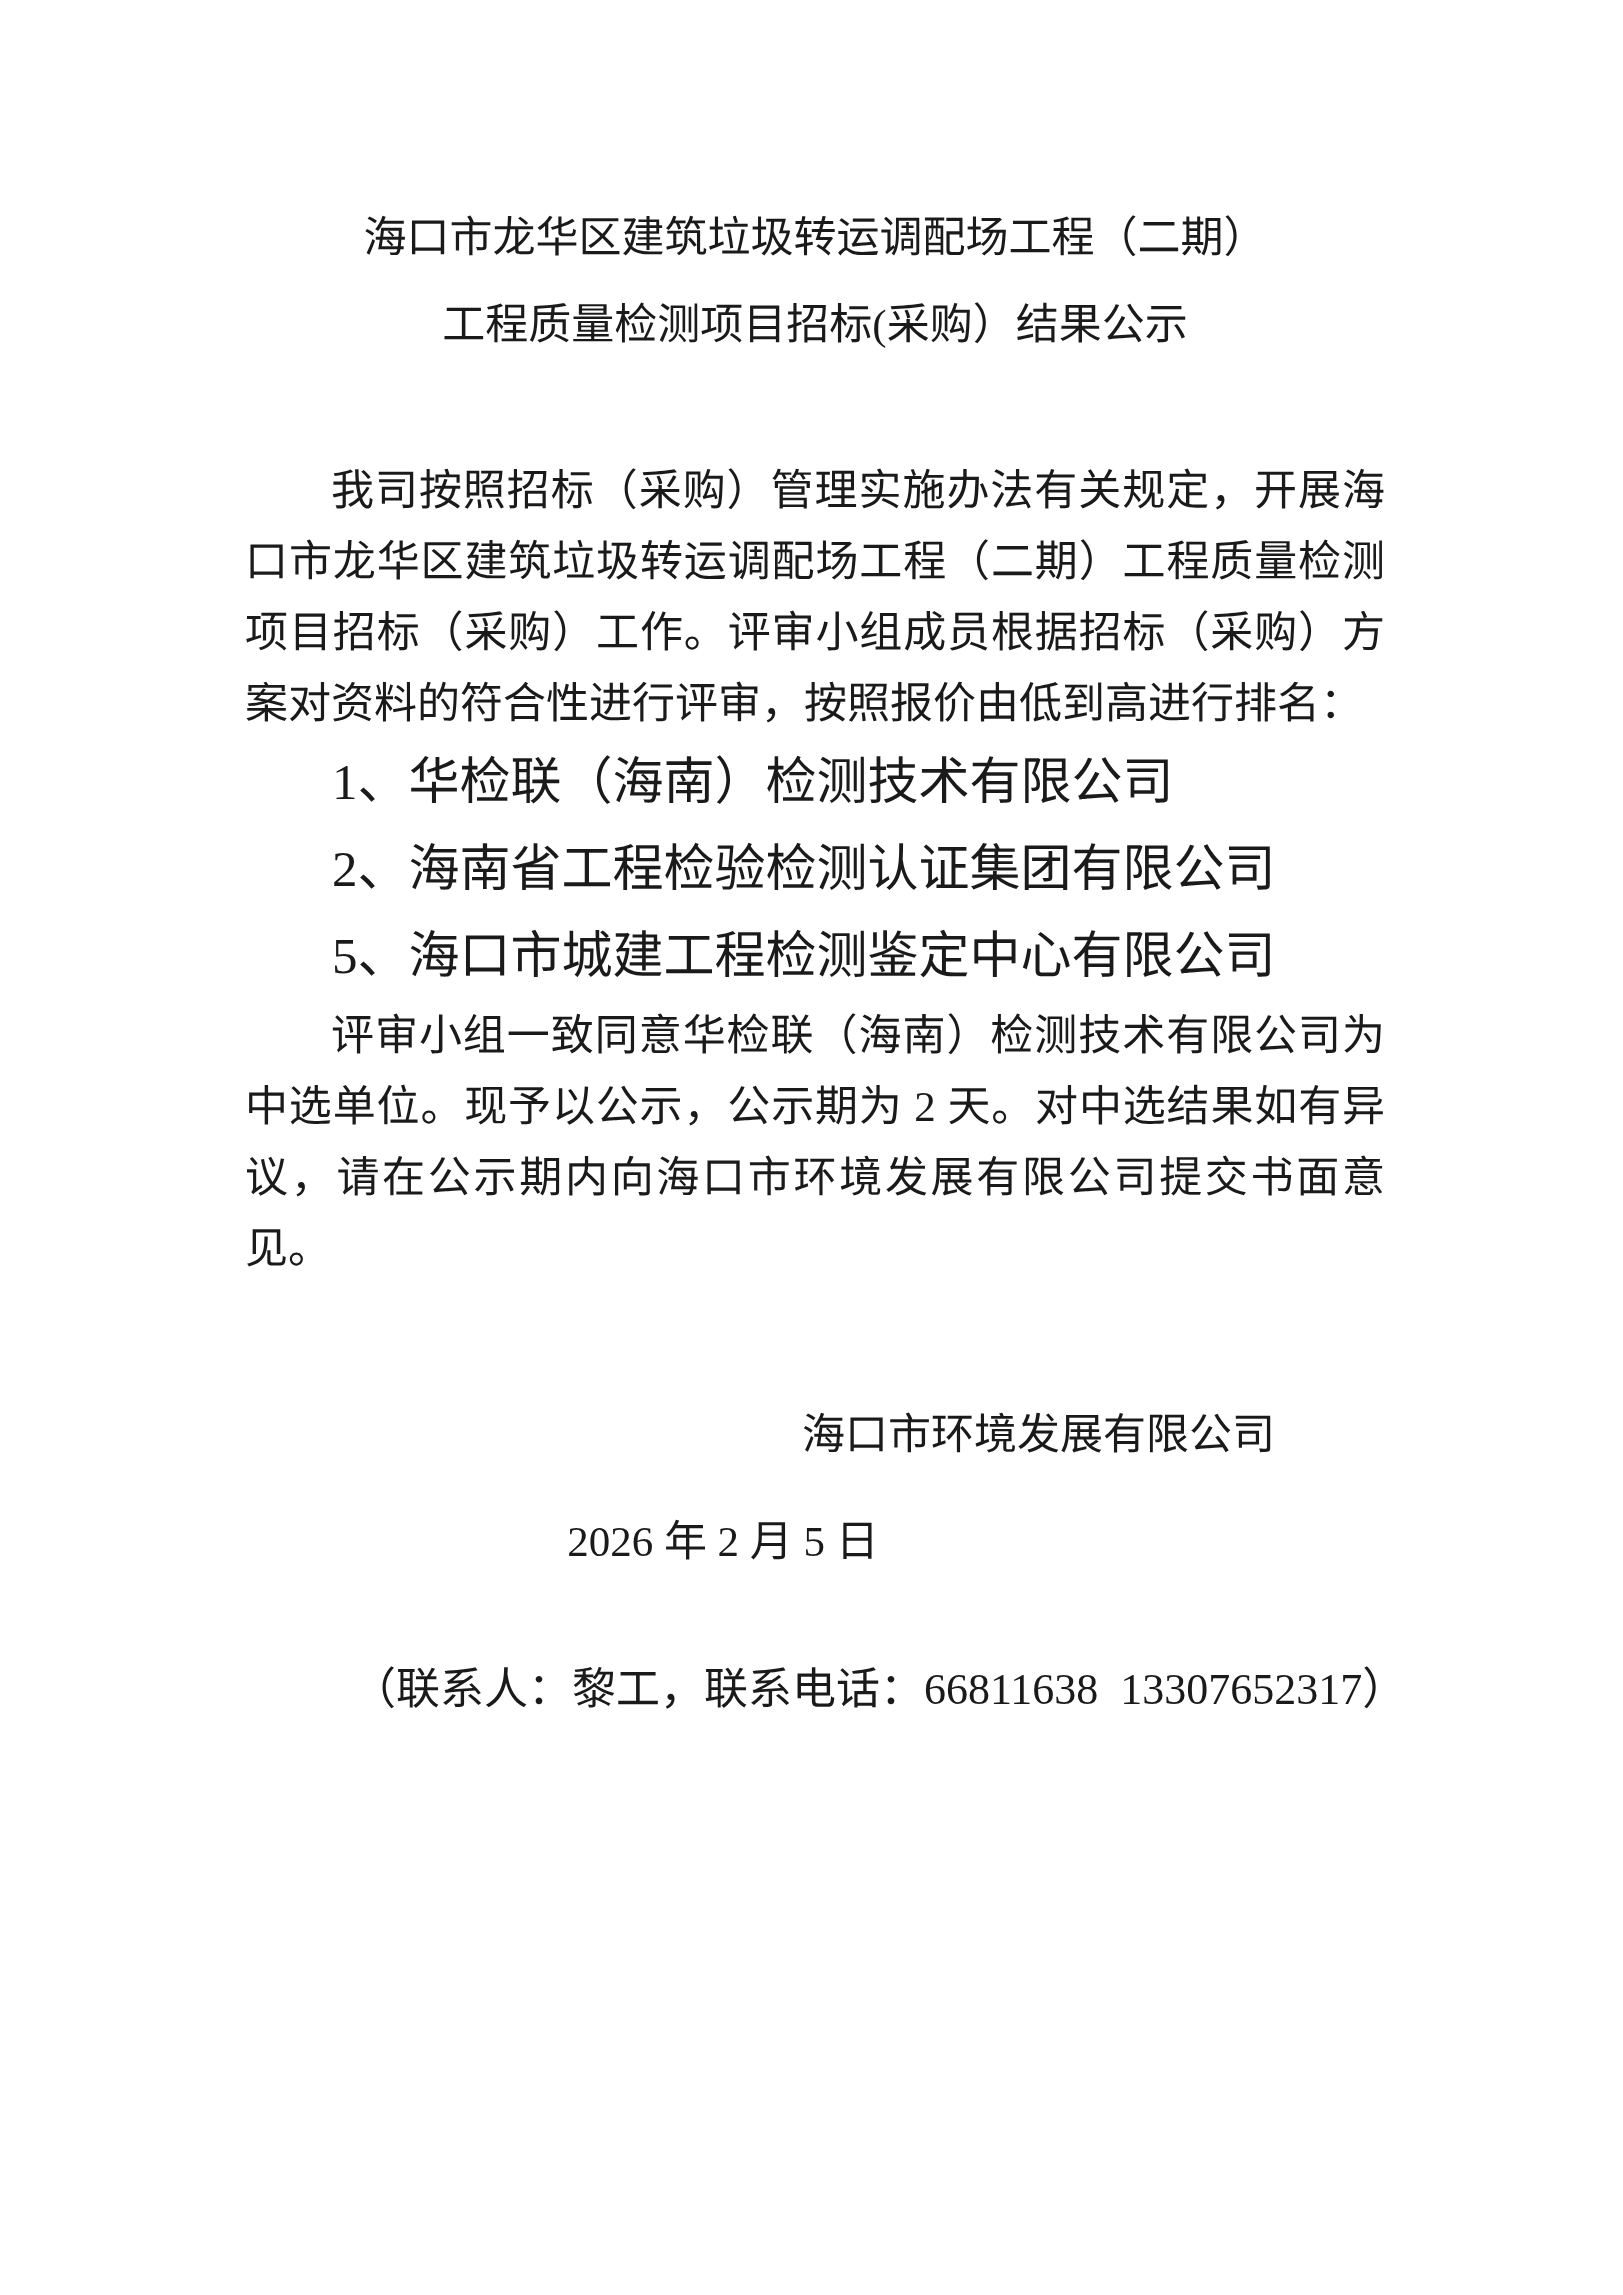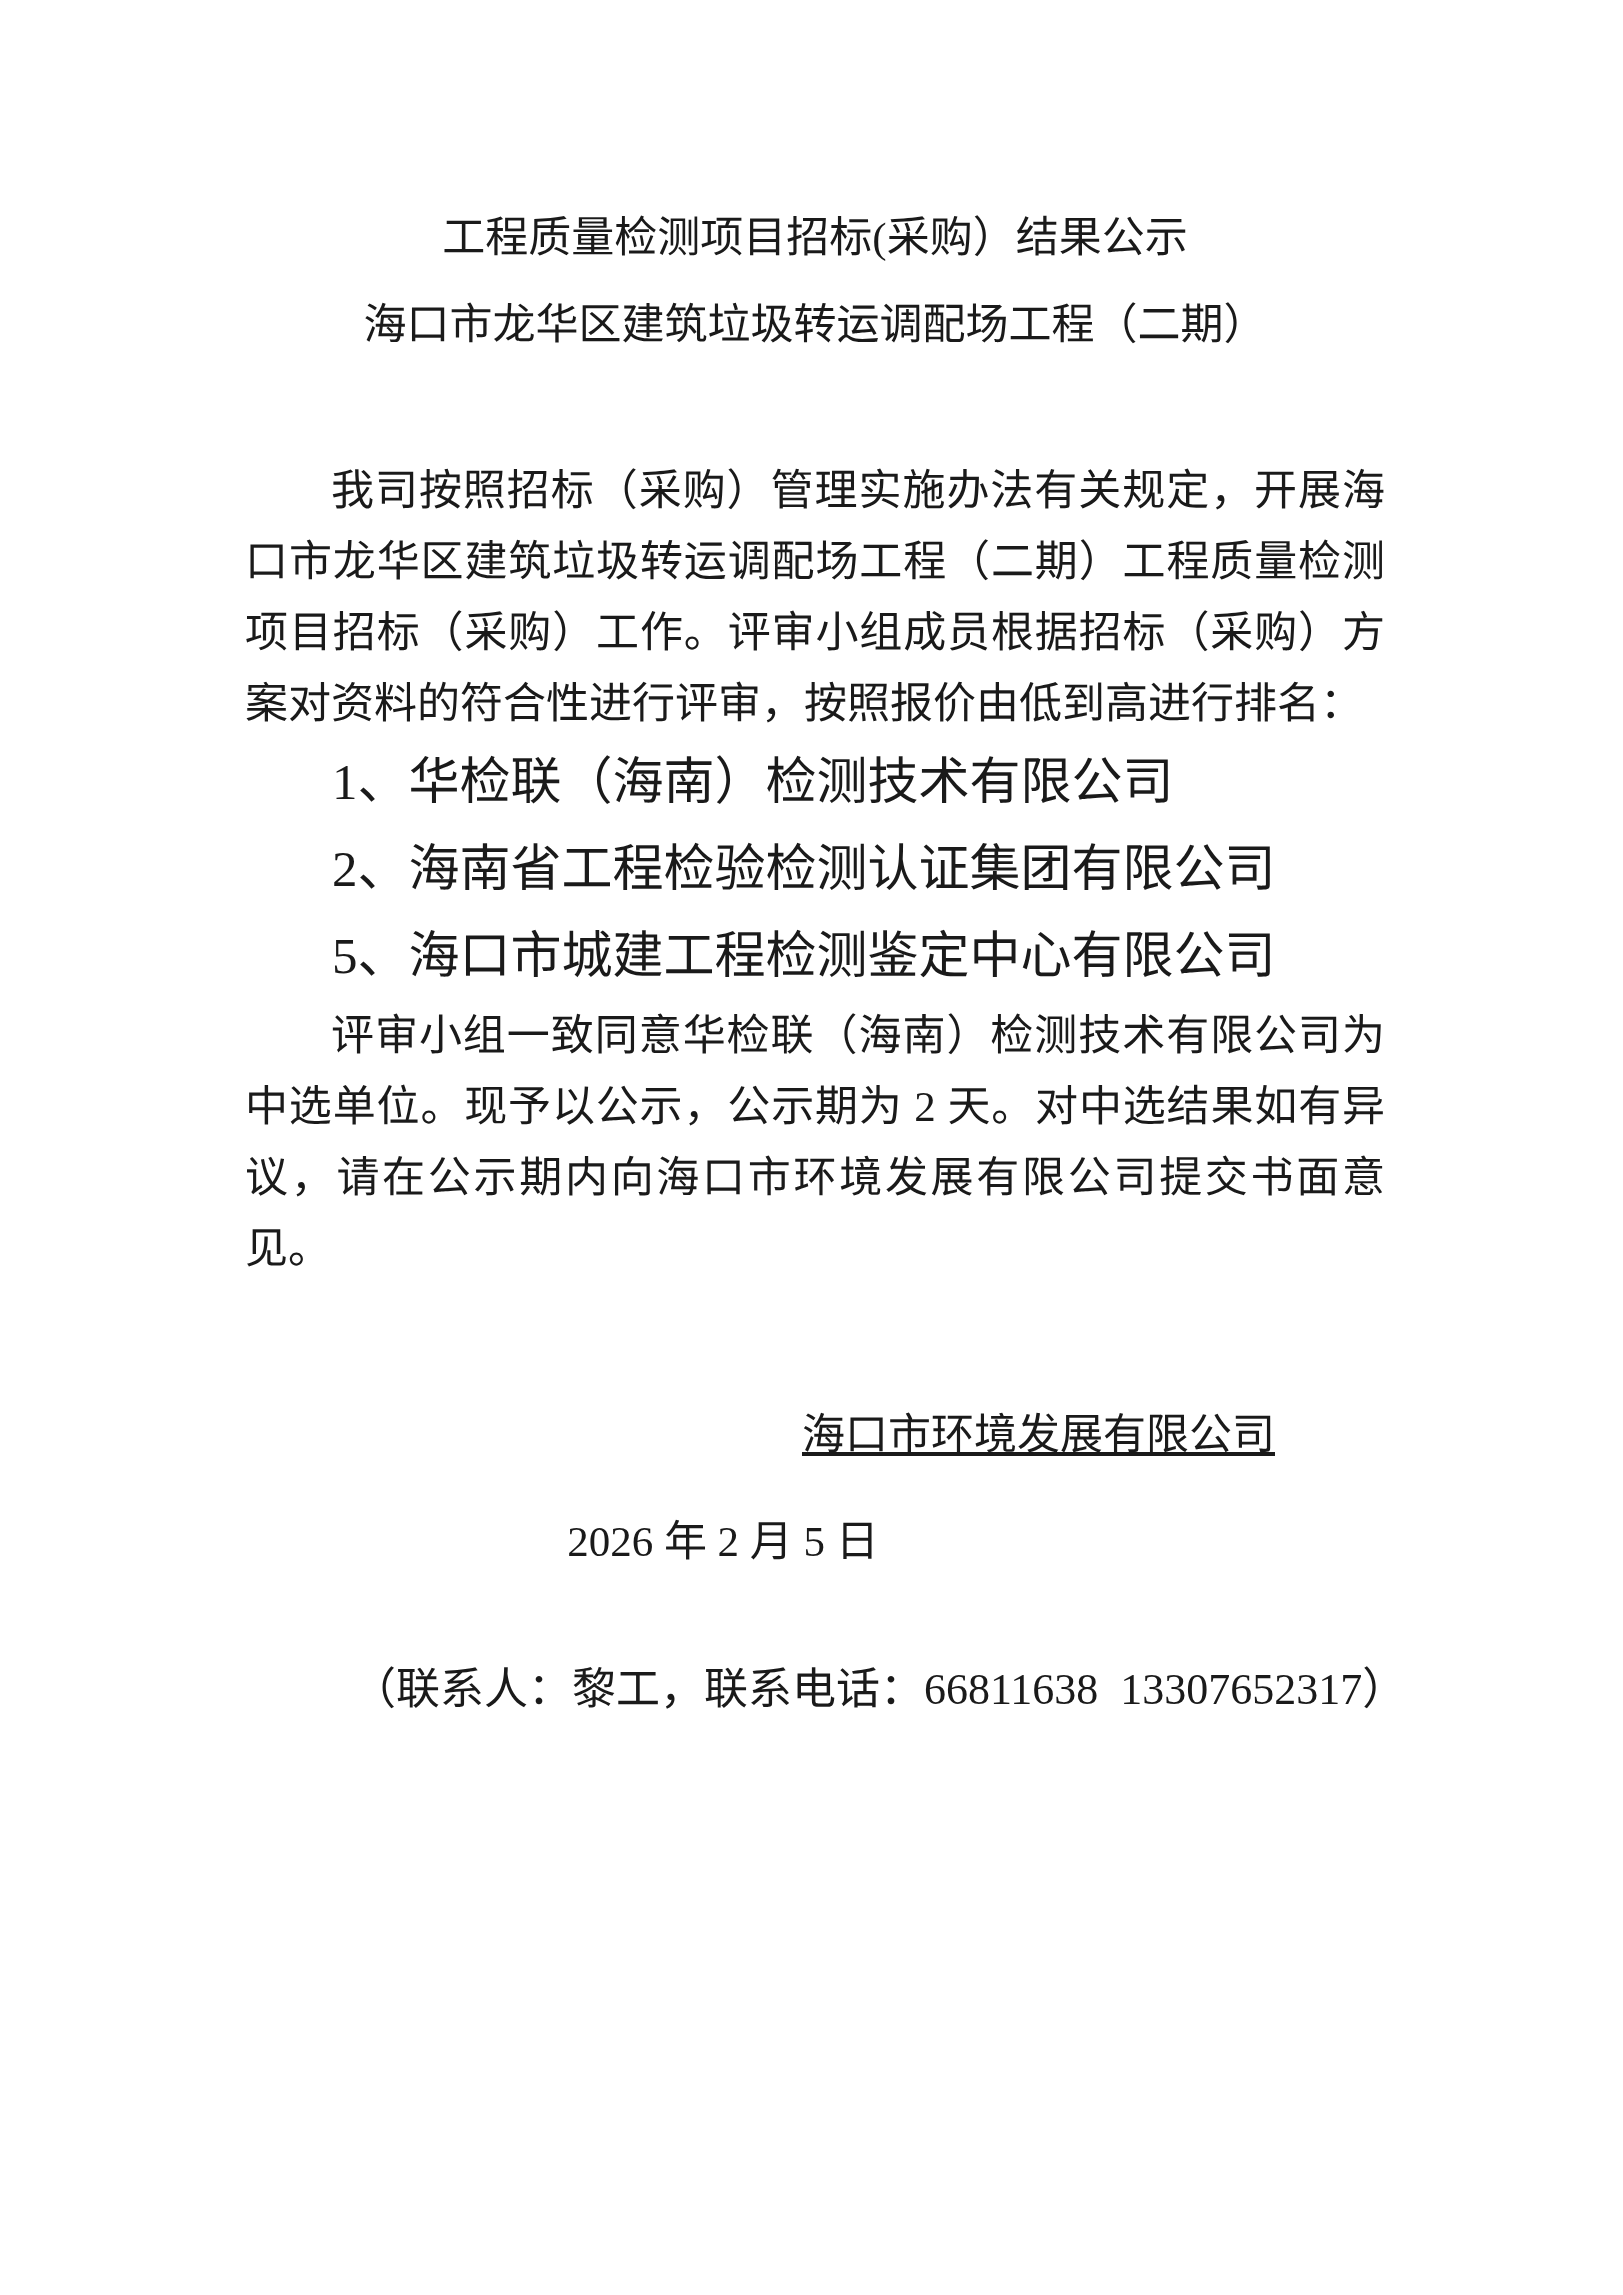--- a/index.html
+++ b/index.html
@@ -42,21 +42,20 @@
       line-height: 87px;
       padding-left: 87px;
     }
     .signature {
       margin-top: 107px;
       font-size: 43px;
       line-height: 87px;
       text-align: right;
       padding-right: 110px;
       white-space: pre-wrap;
-      text-decoration: underline;
     }
     .date {
       margin-top: 20.4px;
       font-size: 43px;
       line-height: 87px;
       text-align: center;
       padding-right: 184px;
       white-space: pre-wrap;
     }
     .contact {
@@ -67,22 +66,22 @@
       padding-left: 107px;
       white-space: pre-wrap;
     }
   </style>
 </head>
 <body>
 
 <div class="page">
 
   <h1 class="title">
+    <div>海口市龙华区建筑垃圾转运调配场工程（二期）</div>
     <div>工程质量检测项目招标(采购）结果公示</div>
-    <div>海口市龙华区建筑垃圾转运调配场工程（二期）</div>
   </h1>
 
   <p class="para">我司按照招标（采购）管理实施办法有关规定，开展海口市龙华区建筑垃圾转运调配场工程（二期）工程质量检测项目招标（采购）工作。评审小组成员根据招标（采购）方案对资料的符合性进行评审，按照报价由低到高进行排名：</p>
 
   <div>
     <div class="list-item">1、华检联（海南）检测技术有限公司</div>
     <div class="list-item">2、海南省工程检验检测认证集团有限公司</div>
     <div class="list-item">5、海口市城建工程检测鉴定中心有限公司</div>
   </div>
 

